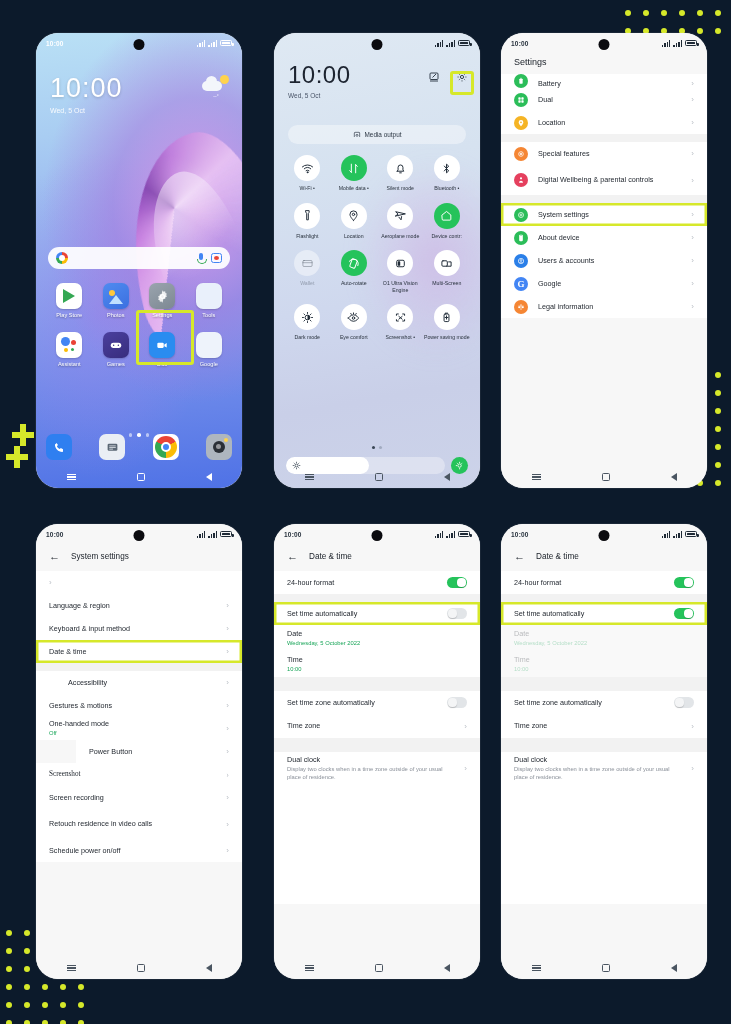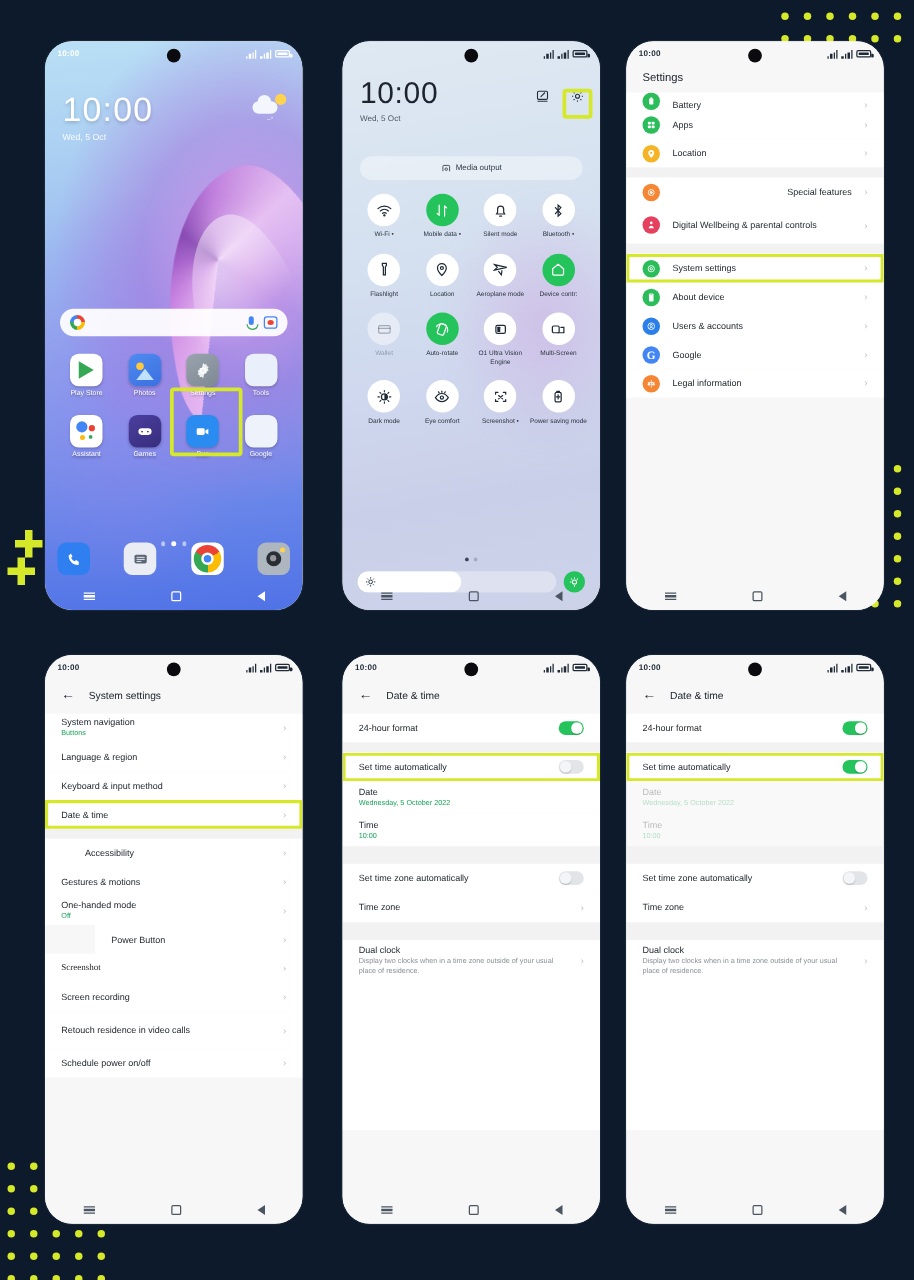--- a/index.html
+++ b/index.html
@@ -712,35 +712,35 @@
           </div>
           <div class="row" style="min-height: 23px;">
             <span class="rico" style="background:#2bbd59">
               <svg width="8" height="8" viewBox="0 0 24 24" fill="#fff">
                 <rect x="4" y="4" width="7" height="7" rx="2"></rect>
                 <rect x="13" y="4" width="7" height="7" rx="2"></rect>
                 <rect x="4" y="13" width="7" height="7" rx="2"></rect>
                 <rect x="13" y="13" width="7" height="7" rx="2"></rect>
               </svg>
             </span>
-            <span class="rtx">Apps</span>
+            <span class="rtx">Dual</span>
             <span class="chev">›</span>
           </div>
           <div class="row" style="min-height: 23px;">
             <span class="rico" style="background:#f5b425">
               <svg width="8" height="8" viewBox="0 0 24 24" fill="#fff">
                 <path d="M12 22s7-7 7-12a7 7 0 10-14 0c0 5 7 12 7 12z"></path>
                 <circle cx="12" cy="10" r="2.6" fill="#f5b425"></circle>
               </svg>
             </span>
             <span class="rtx">Location</span>
             <span class="chev">›</span>
           </div>
           <div class="gap"></div>
-          <div class="row" style="min-height: 23px; text-align: right;">
+          <div class="row" style="min-height: 23px;">
             <span class="rico" style="background:#f58634">
               <svg width="8" height="8" viewBox="0 0 24 24" fill="none" stroke="#fff" stroke-width="2.2">
                 <circle cx="12" cy="12" r="7"></circle>
                 <circle cx="12" cy="12" r="2.4" fill="#fff"></circle>
               </svg>
             </span>
             <span class="rtx">Special features</span>
             <span class="chev">›</span>
           </div>
           <div class="row" style="min-height: 30px;">
@@ -839,21 +839,20 @@
             </span>
         </span>
       </div>
       <div class="notch"></div>
       <div class="appbar">
         <span class="back">←</span>
         <span>System settings</span>
       </div>
       <div id="p4-rows">
           <div class="row" style="min-height: 23px;">
-            <span class="rtx">System navigation<span class="rsub" style="display:block">Buttons</span></span>
             <span class="chev">›</span>
           </div>
           <div class="row" style="min-height: 23px;">
             <span class="rtx">Language &amp; region</span>
             <span class="chev">›</span>
           </div>
           <div class="row" style="min-height: 23px;">
             <span class="rtx">Keyboard &amp; input method</span>
             <span class="chev">›</span>
           </div>

